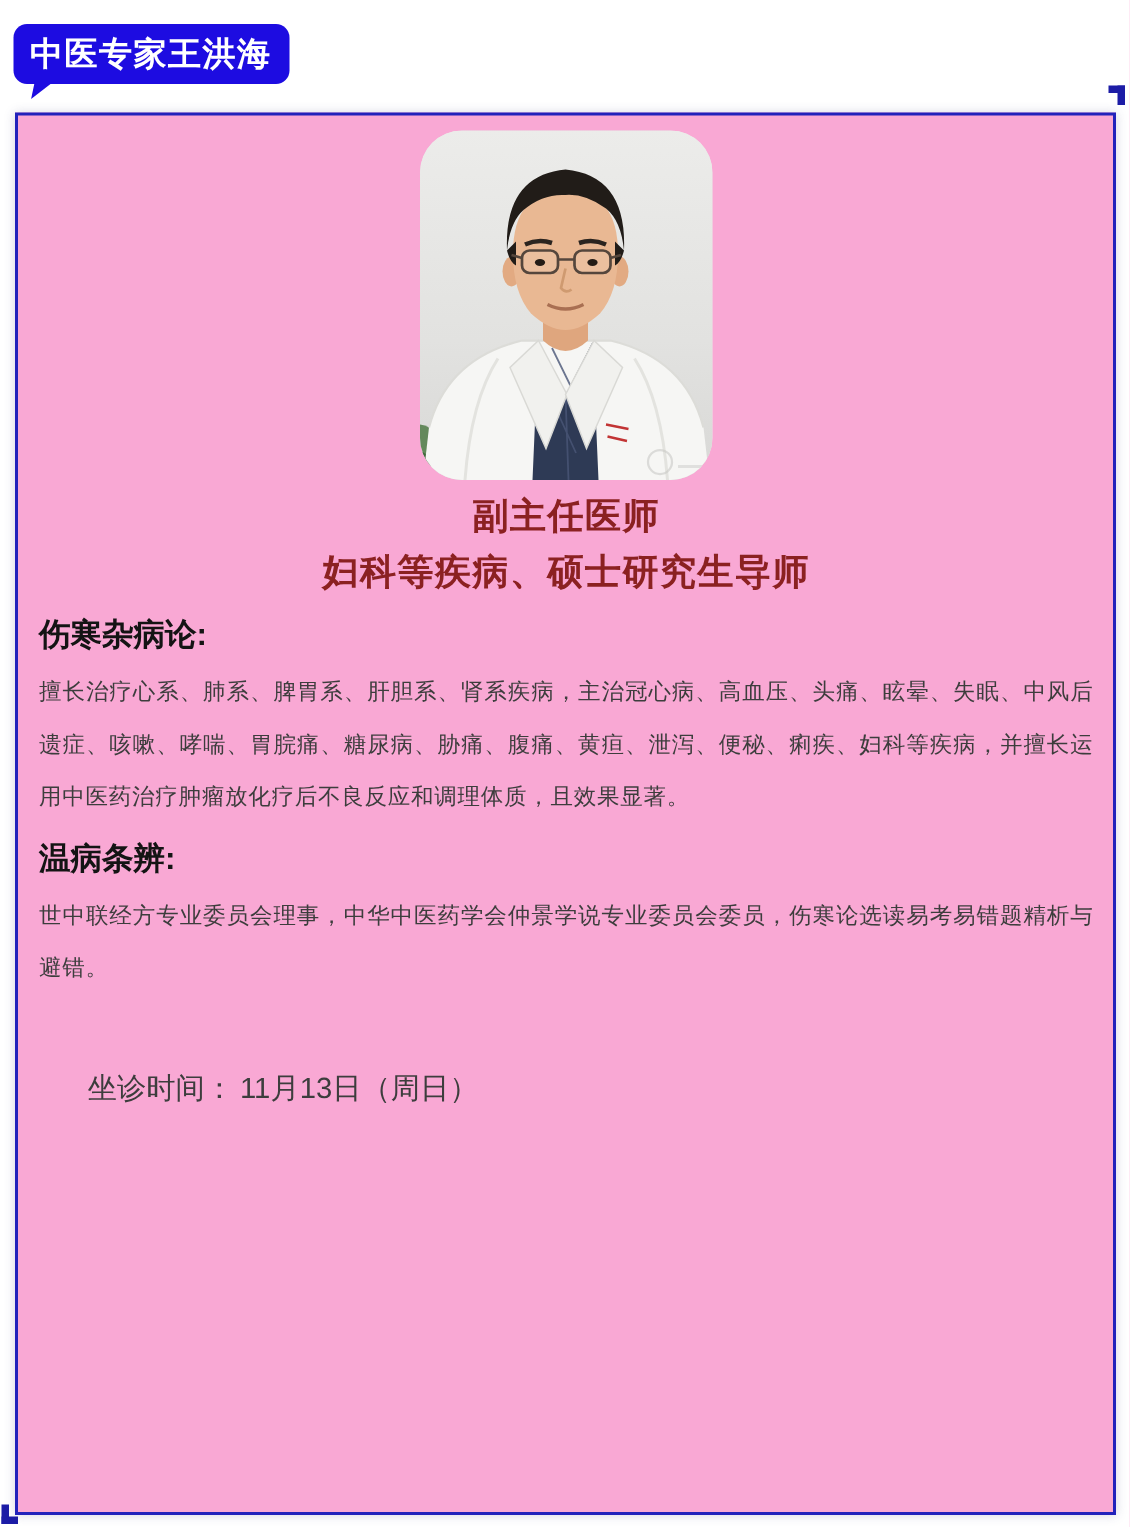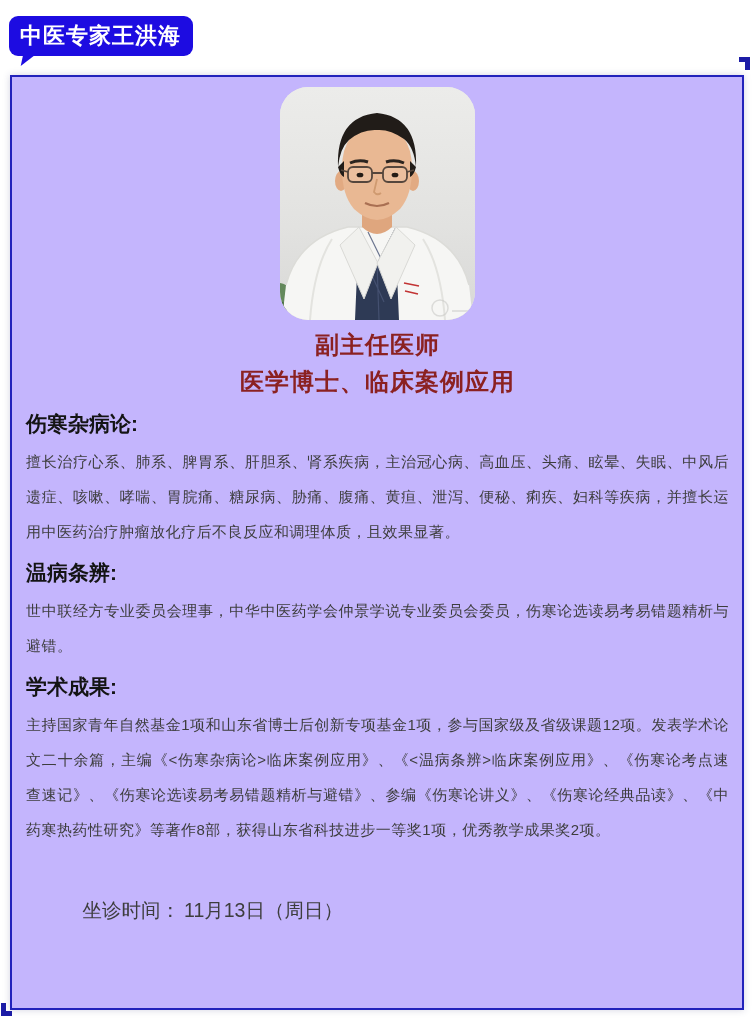--- a/index.html
+++ b/index.html
@@ -13,21 +13,21 @@
 
   
   .badge{position:absolute;left:9px;top:16px;background:var(--badge-bg);color:var(--badge-text);
     font-size:22px;font-weight:bold;line-height:1;padding:9px 12px 9px 11px;border-radius:9px;
     letter-spacing:1px;z-index:3;}
   .badge-tail{position:absolute;left:13px;bottom:-10px;width:0;height:0;
     border-top:12px solid var(--badge-bg);border-right:13px solid transparent;
     transform:skewX(-12deg);}
 
   
-  .card{position:absolute;left:10px;top:75px;width:734px;height:935px;background:#c4b5fd;
+  .card{position:absolute;left:10px;top:75px;width:734px;height:935px;background:#f9a8d4;
     border:2px solid var(--card-border);box-shadow:0 0 7px rgba(60,60,120,0.22);
     padding:9px 13px 14px 14px;}
 
   
   .corner-tr{position:absolute;top:57px;right:3px;width:11px;height:13px;
     border-top:5px solid var(--corner-mark);border-right:5px solid var(--corner-mark);}
   .corner-bl{position:absolute;bottom:2px;left:1px;width:11px;height:13px;
     border-bottom:5px solid var(--corner-mark);border-left:5px solid var(--corner-mark);}
 
   .photo{width:195px;height:233px;border-radius:28px;overflow:hidden;margin:1px auto 6px auto;
@@ -36,21 +36,21 @@
 
   .title-line{color:var(--title-color);font-weight:bold;font-size:24px;line-height:37px;
     text-align:center;letter-spacing:1px;}
 
   .section-heading{color:var(--heading-color);font-weight:bold;font-size:21px;
     margin:11px 0 7px 0;line-height:26px;}
   .section-body{color:var(--body-color);font-size:15px;line-height:35px;
     text-align:justify;letter-spacing:0.5px;}
 
   .info-line{color:var(--body-color);font-size:19.5px;line-height:36.5px;white-space:pre-wrap;}
-  .info-line .lbl{margin-right:4px;margin-left:24px;}
+  .info-line .lbl{margin-right:4px;}
   .info-block{margin-top:8px;}
 </style>
 </head>
 <body>
 
 <div class="badge">
   <span>中医专家王洪海</span>
   <span class="badge-tail"></span>
 </div>
 
@@ -108,36 +108,32 @@
       <path d="M85,116 Q97,122 109,116" stroke="#a96f52" stroke-width="2.2" fill="none"></path>
 
       <path d="M124,196 l15,3 m-14,5 l13,3" stroke="#c23434" stroke-width="1.6" fill="none"></path>
 
       <circle cx="160" cy="221" r="8" stroke="#c9c9c7" stroke-width="1.5" fill="none" opacity="0.6"></circle>
       <path d="M172,224 h16" stroke="#c9c9c7" stroke-width="2" opacity="0.5"></path>
     </svg>
   </div>
 
   <div class="title-line">副主任医师</div>
-  <div class="title-line">医学博士、临床案例应用</div>
+  <div class="title-line">妇科等疾病、硕士研究生导师</div>
 
   <div>
     <div class="section-heading">伤寒杂病论:</div>
     <div class="section-body">擅长治疗心系、肺系、脾胃系、肝胆系、肾系疾病，主治冠心病、高血压、头痛、眩晕、失眠、中风后遗症、咳嗽、哮喘、胃脘痛、糖尿病、胁痛、腹痛、黄疸、泄泻、便秘、痢疾、妇科等疾病，并擅长运用中医药治疗肿瘤放化疗后不良反应和调理体质，且效果显著。</div>
   </div>
 
   <div>
     <div class="section-heading">温病条辨:</div>
     <div class="section-body">世中联经方专业委员会理事，中华中医药学会仲景学说专业委员会委员，伤寒论选读易考易错题精析与避错。</div>
   </div>
 
-  <div>
-    <div class="section-heading">学术成果:</div>
-    <div class="section-body">主持国家青年自然基金1项和山东省博士后创新专项基金1项，参与国家级及省级课题12项。发表学术论文二十余篇，主编《&lt;伤寒杂病论&gt;临床案例应用》、《&lt;温病条辨&gt;临床案例应用》、《伤寒论考点速查速记》、《伤寒论选读易考易错题精析与避错》、参编《伤寒论讲义》、《伤寒论经典品读》、《中药寒热药性研究》等著作8部，获得山东省科技进步一等奖1项，优秀教学成果奖2项。</div>
-  </div>
 
   <div class="info-block">
     <div class="info-line">
       <span class="lbl">坐诊时间：</span><span>11月13日（周日）</span>
     </div>
 
   </div>
 
 </div>
 

